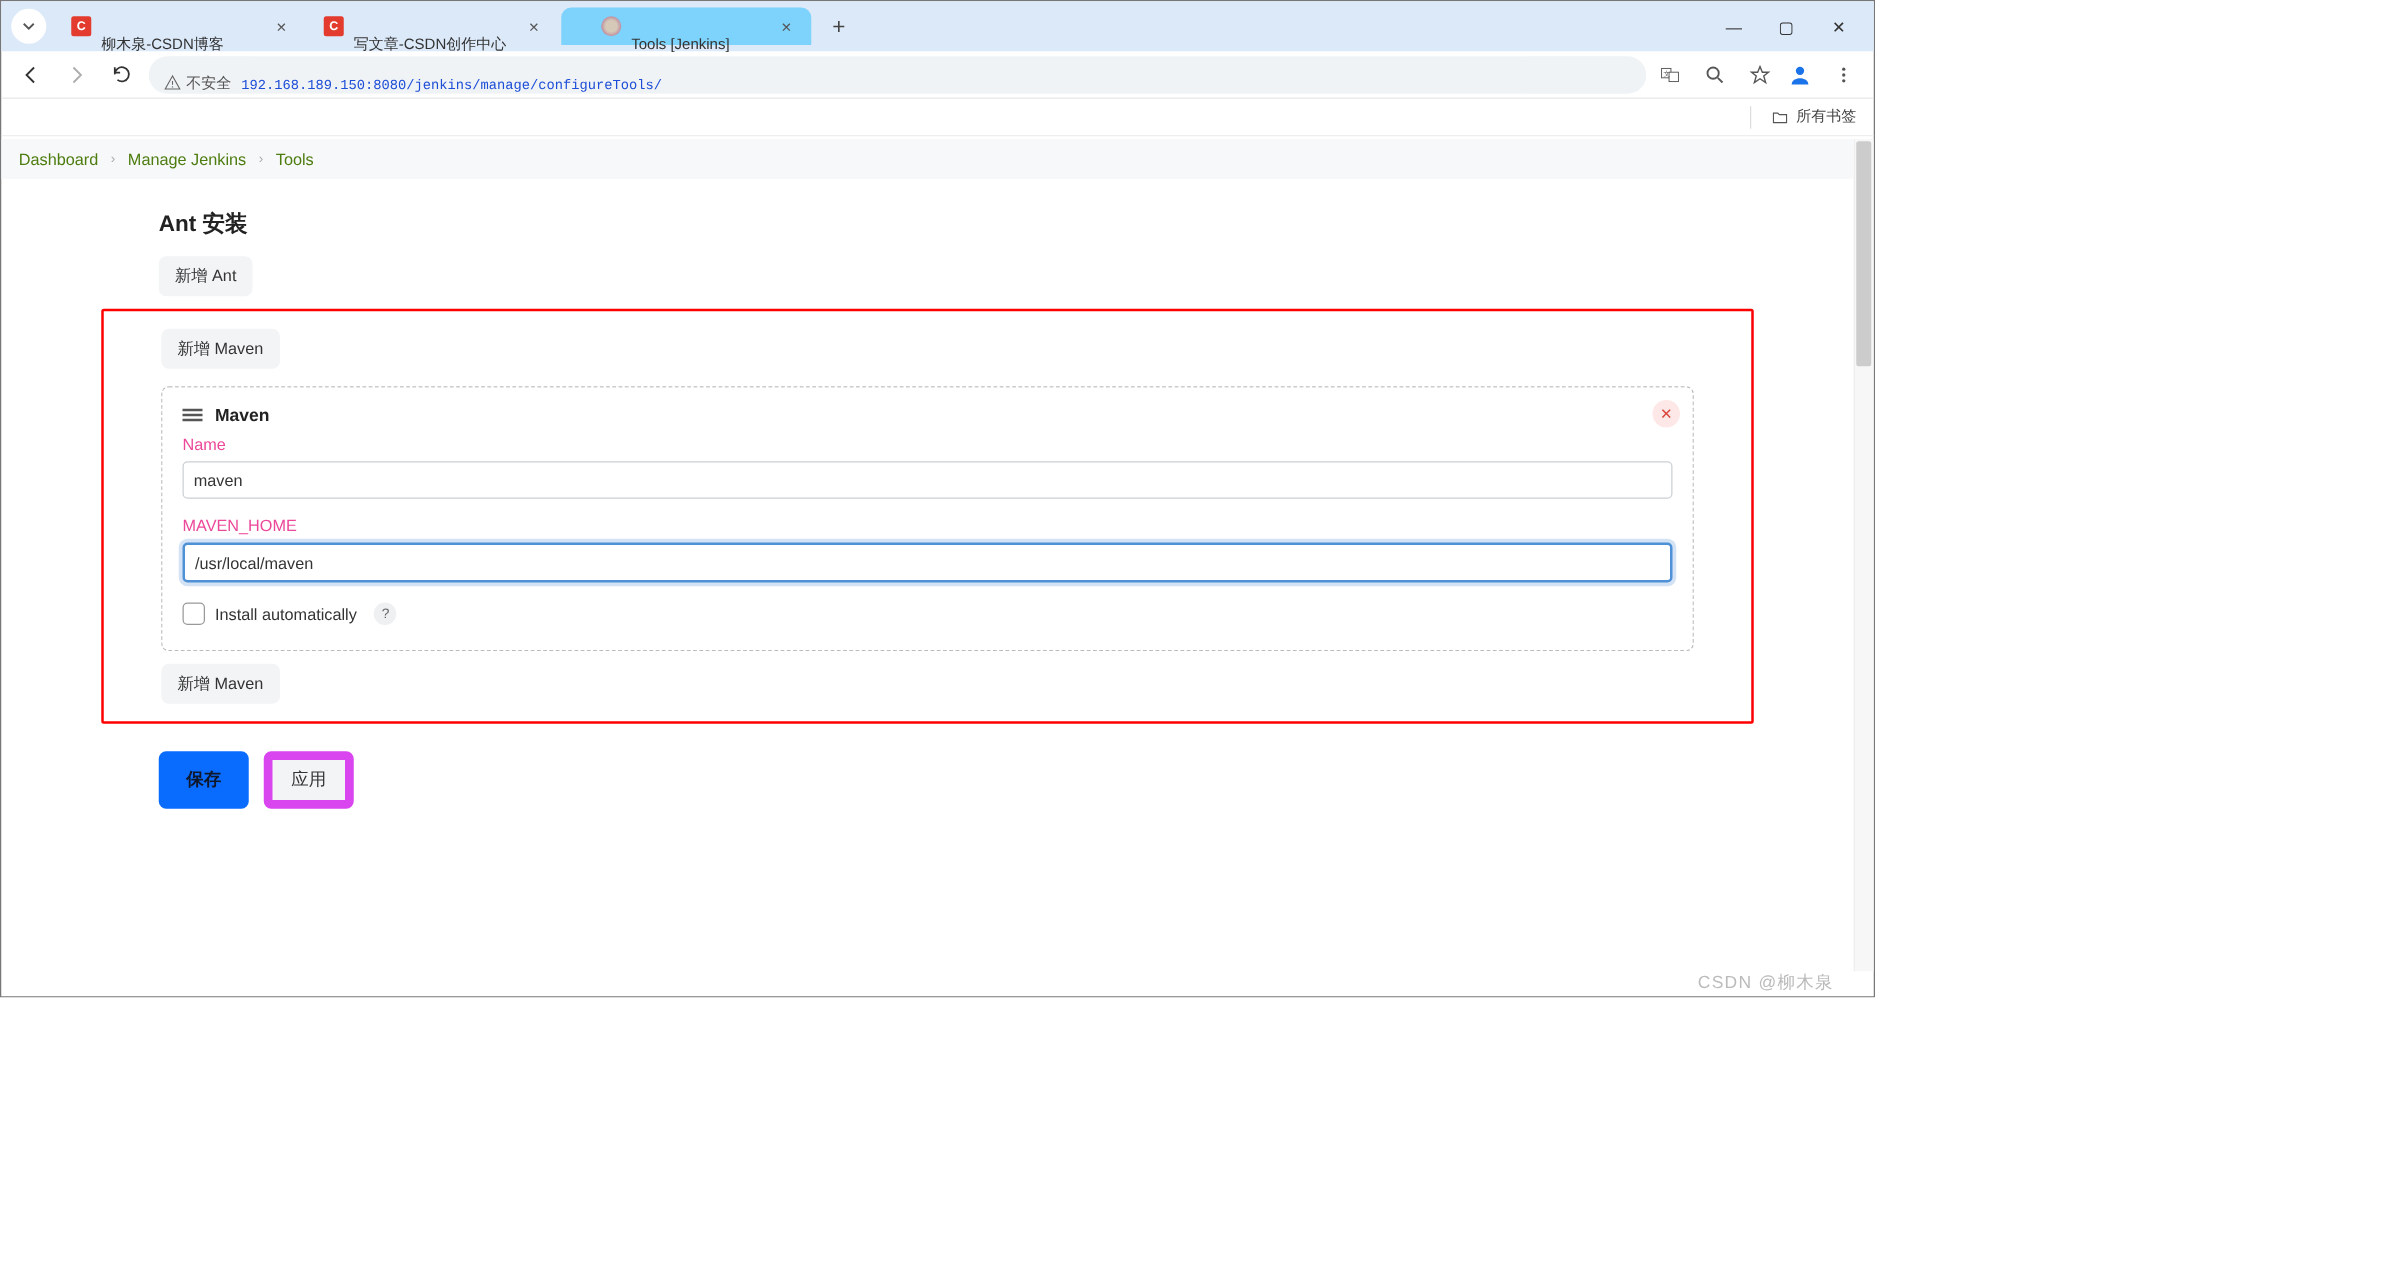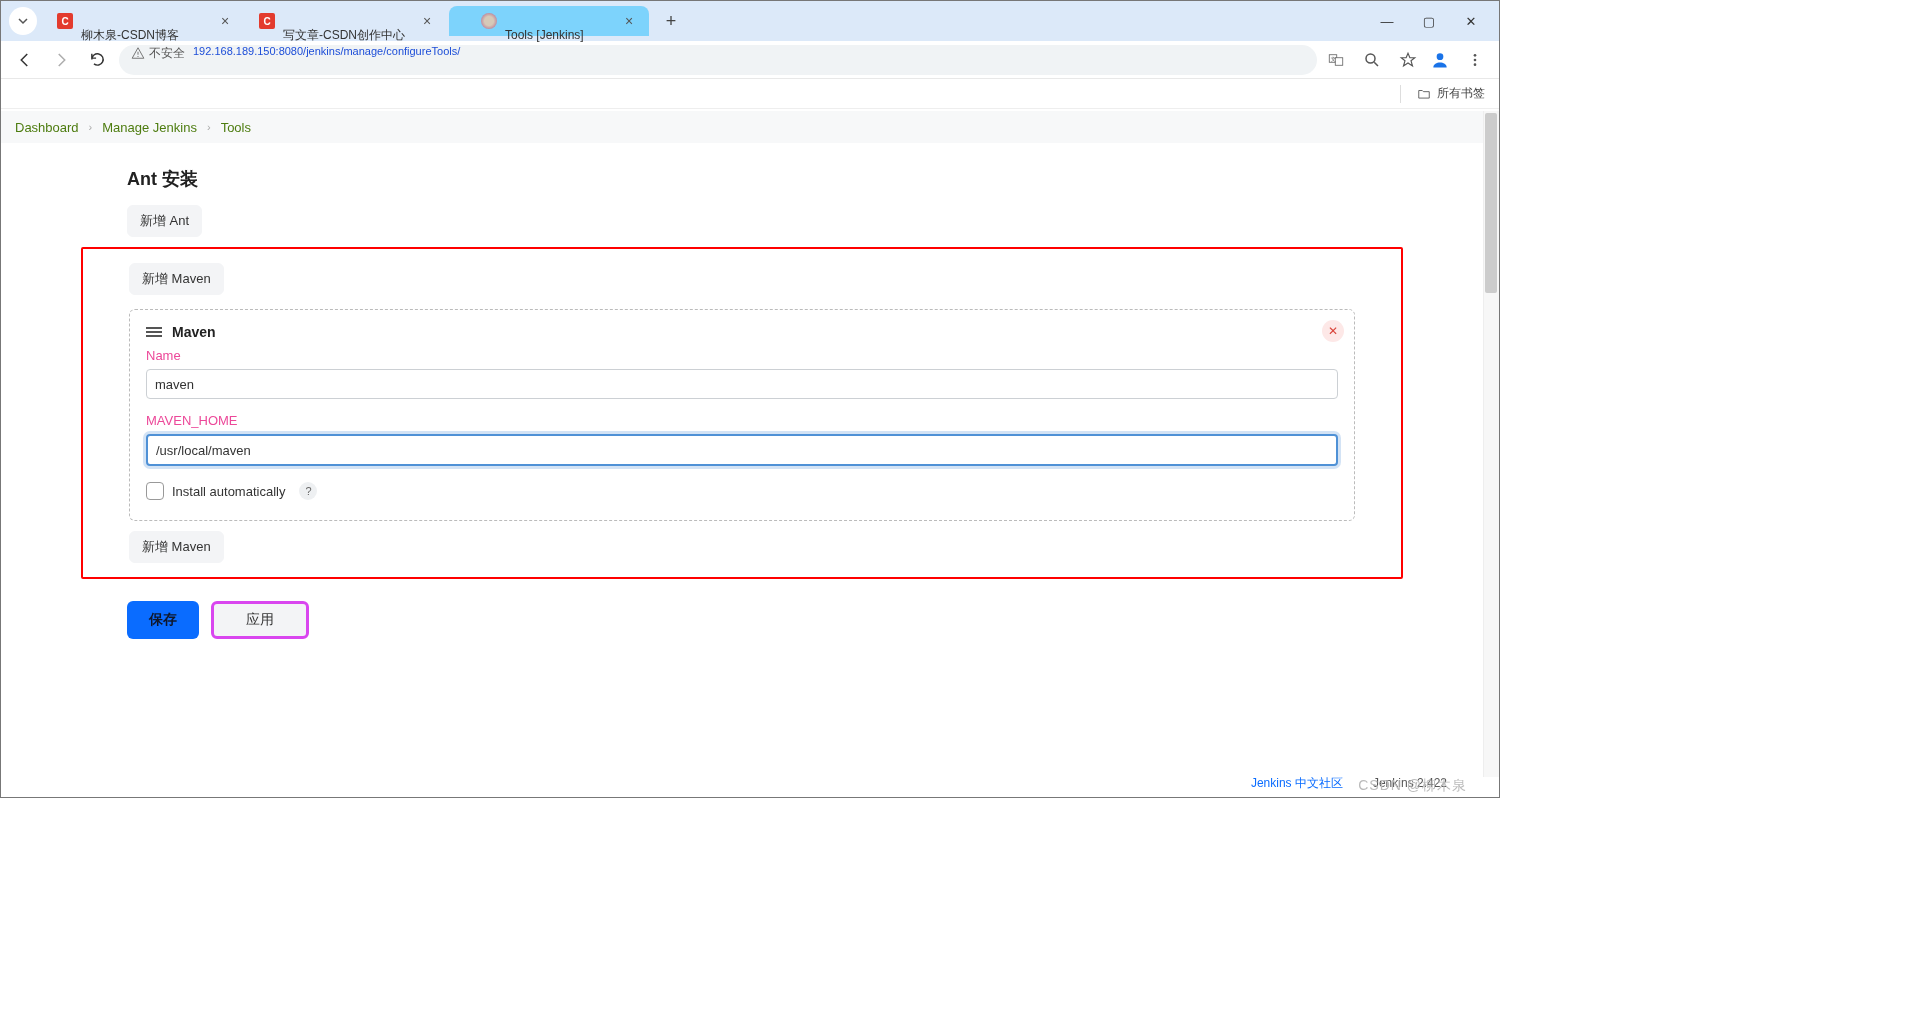--- a/index.html
+++ b/index.html
@@ -17,21 +17,21 @@
   .fav-jenkins { border-radius:50%; background:radial-gradient(circle,#d6c9b8 40%,#a58 100%);}
   .tab .title { flex:1; white-space:nowrap; overflow:hidden; text-overflow:ellipsis; font-size:12px; color:#333;margin-top:28px;}
   .tab .close { width:16px;height:16px;display:flex;align-items:center;justify-content:center;color:#555;font-size:14px;}
   .newtab { width:28px;height:28px; display:flex;align-items:center;justify-content:center;font-size:18px;color:#444; margin-left:6px;}
   .win-controls { position:absolute; right:4px; top:0; height:40px; display:flex; align-items:center; gap:18px; padding-right:12px;}
   .win-controls span { width:24px;text-align:center;color:#333;}
 
   
   .addr-row { height:38px; display:flex; align-items:center; padding:0 10px; gap:8px; border-bottom:1px solid #e8e8e8;}
   .nav-btn { width:28px;height:28px;display:flex;align-items:center;justify-content:center;color:#555; font-size:16px;}
-  .addr-bar { flex:1; height:30px; background:#f0f3f5; border-radius:15px; display:flex; align-items:flex-start; padding:0 12px; gap:8px; }
+  .addr-bar { flex:1; height:30px; background:#f0f3f5; border-radius:15px; display:flex; align-items:flex-end; padding:0 12px; gap:8px;font-family:Liberation Mono, monospace; }
   .addr-bar .sec { display:flex;align-items:center;gap:4px;color:#555;font-size:12px;}
   .addr-bar .url { flex:1; font-size:11px; color:#1d4ed8; }
   .addr-icons { display:flex; align-items:center; gap:14px; }
   .addr-icons span { width:22px;height:22px;display:flex;align-items:center;justify-content:center;color:#555;}
   .avatar { width:26px;height:26px;border-radius:50%;display:flex;align-items:center;justify-content:center;color:#1a73e8;font-size:18px;}
 
   
   .bm-row { height:30px; display:flex; align-items:center; justify-content:flex-end; padding-right:14px; gap:6px; border-bottom:1px solid #eee; color:#444; font-size:12px;}
   .bm-row .sep { width:1px;height:18px;background:#ddd;margin-right:10px;}
 
@@ -64,21 +64,21 @@
   .field-label { font-size:13px; color:#ec4899; margin:8px 0 6px 0;}
   .text-input { width:100%; height:30px; border:1px solid #ccd0d4; border-radius:4px; padding:0 8px; font-size:13px; color:#333; outline:none;}
   .text-input.focus { border:2px solid #4f91d6; box-shadow:0 0 0 3px rgba(79,145,214,.25); height:32px;}
 
   .checkbox-row { display:flex; align-items:center; gap:8px; margin-top:16px;}
   .checkbox { width:18px;height:18px;border:1.5px solid #999;border-radius:4px;}
   .help-badge { width:18px;height:18px;border-radius:50%;background:#eef0f2;color:#666;display:flex;align-items:center;justify-content:center;font-size:11px;margin-left:6px;}
 
   .action-row { margin:22px 0 0 126px; display:flex; gap:12px;}
   .btn-primary { background:#0a6cff; color:#0f172a; border:none; border-radius:6px; padding:7px 22px; font-size:14px; font-weight:600;}
-  .btn-secondary { background:#f3f4f6; color:#333; border:3px solid #d946ef; border-radius:6px; padding:7px 32px; font-size:14px;}
+  .btn-secondary { background:#f3f4f6; color:#333; border:7px solid #d946ef; border-radius:6px; padding:7px 15px; font-size:14px;}
 
   .footer-bar { position:absolute; bottom:0; left:0; right:16px; height:28px; display:flex; align-items:center; justify-content:flex-end; gap:30px; padding-right:20px; font-size:12px;}
   .footer-bar .link { color:#0a6cff;}
   .footer-bar .ver { color:#555;}
 
   .watermark { position:absolute; right:32px; bottom:2px; font-size:14px; color:#bbb; letter-spacing:1px;text-align:center;}
 </style>
 </head>
 <body>
 
@@ -235,21 +235,17 @@
             <div class="pill-btn">新增 Maven</div>
           </div>
         </div>
 
         <div class="action-row">
           <button class="btn-primary">保存</button>
           <button class="btn-secondary">应用</button>
         </div>
       </div>
 
-      <div class="footer-bar">
-        <span class="link">Jenkins 中文社区</span>
-        <span class="ver">Jenkins 2.422</span>
-      </div>
     </div>
   </div>
 
   <div class="watermark">CSDN @柳木泉</div>
 </div>
 
 </body></html>

